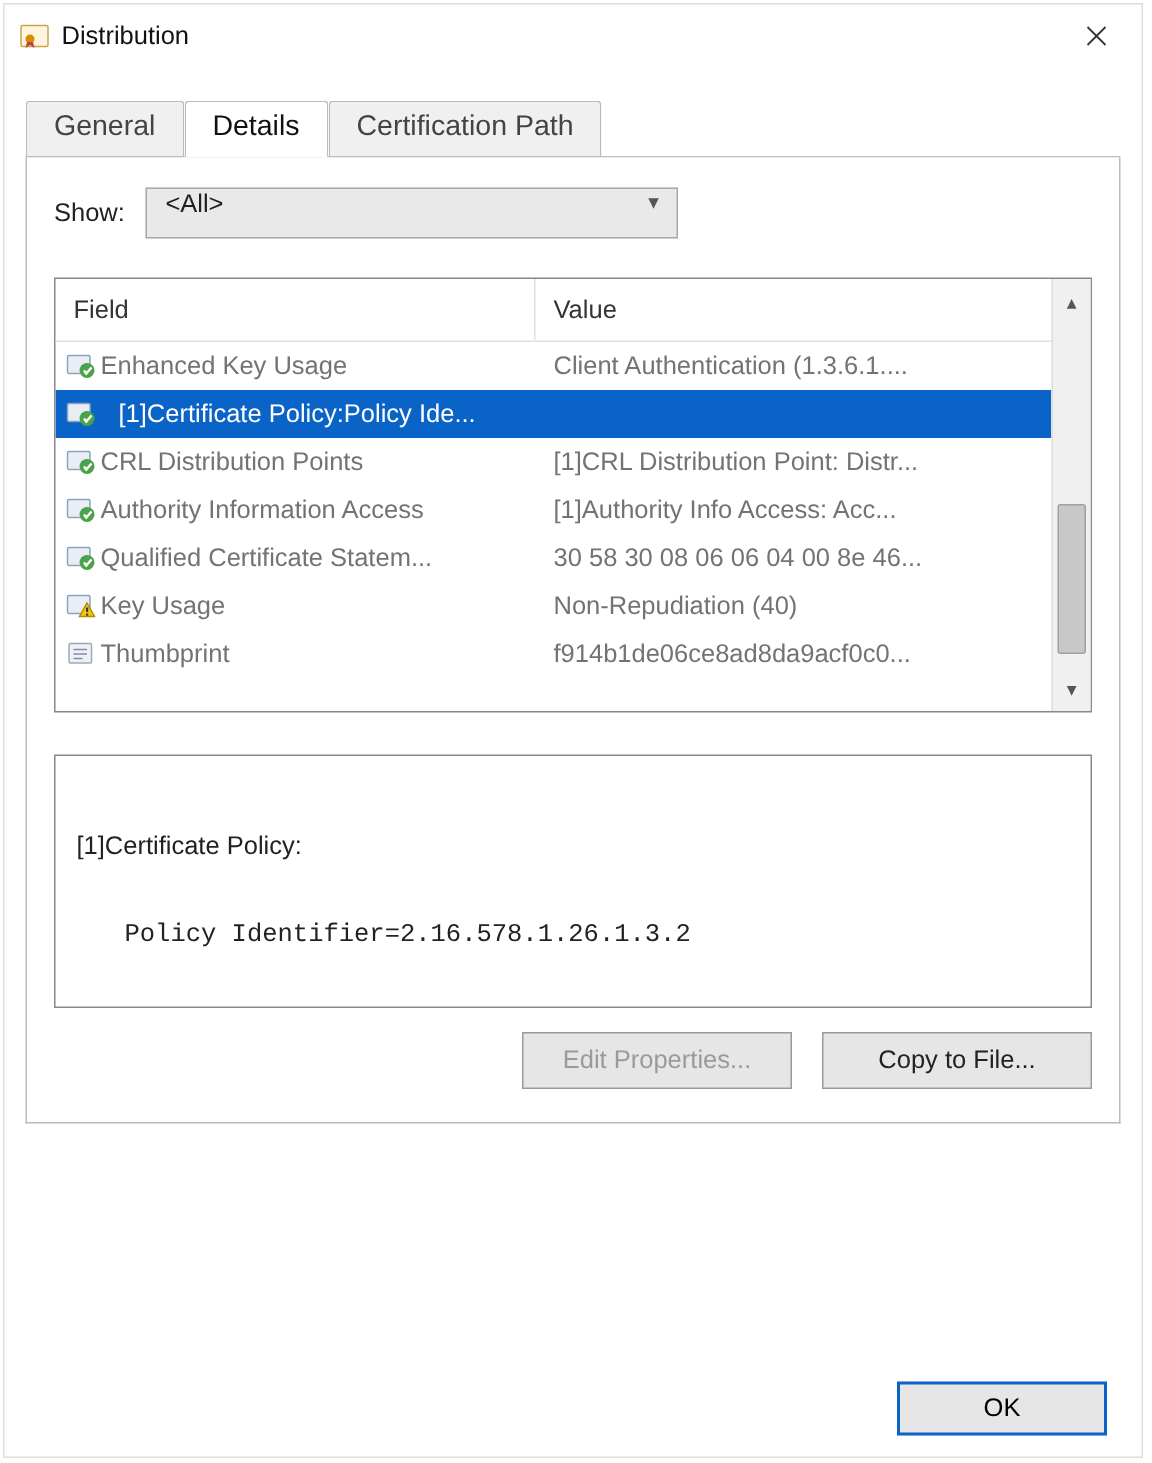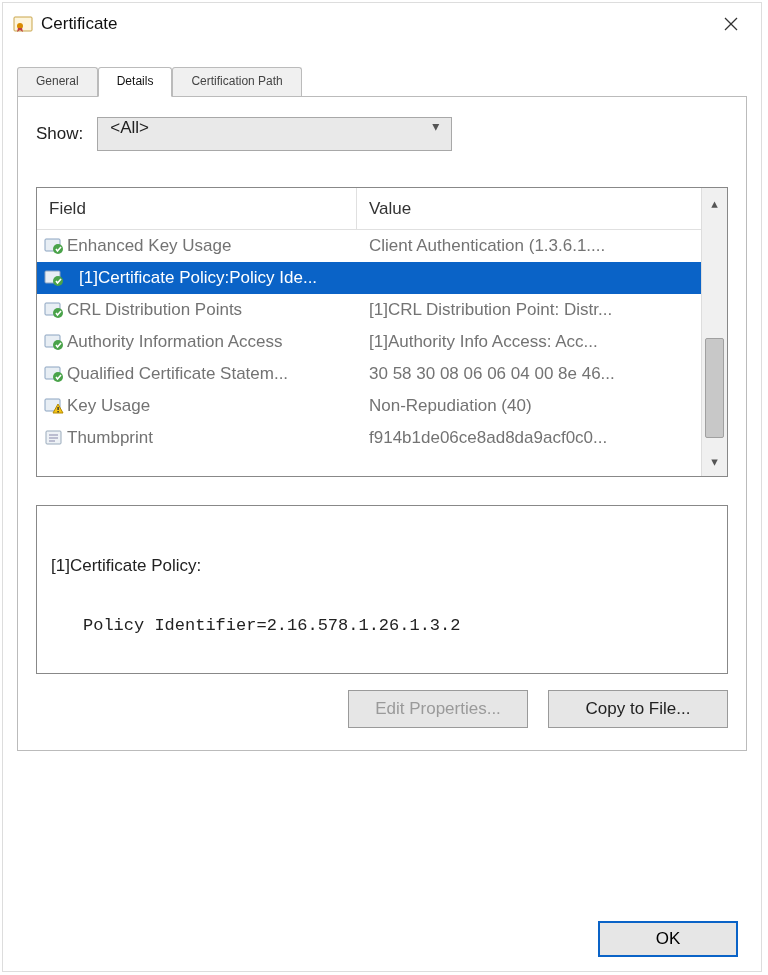--- a/index.html
+++ b/index.html
@@ -58,21 +58,21 @@
       display: flex;
       align-items: flex-end;
       border-bottom: 1px solid #bbb;
     }
     .tab {
       padding: 6px 18px 8px 18px;
       border: 1px solid #bbb;
       border-bottom: none;
       background: #f0f0f0;
       margin-right: 0;
-      font-size: 12px;
+      font-size: 19px;
       color: #444;
       border-top-left-radius: 3px;
       border-top-right-radius: 3px;
       position: relative;
       cursor: default;
     }
     .tab.active {
       background: #fff;
       color: #111;
       border-bottom: 1px solid #fff;
@@ -81,21 +81,21 @@
     }
     .tab-panel {
       border: 1px solid #bbb;
       border-top: none;
       padding: 20px 18px 22px 18px;
       background: #fff;
     }
     .show-row {
       display: flex;
       align-items: center;
-      margin-bottom: 36px;
+      margin-bottom: 26px;
     }
     .show-label {
       font-size: 17px;
       margin-right: 14px;
       color: #222;
     }
     .show-dropdown {
       display: flex;
       align-items: flex-start;
       justify-content: space-between;
@@ -244,21 +244,21 @@
 <div class="window">
 
   <div class="titlebar">
     <span class="titlebar-icon">
       <svg viewBox="0 0 20 20">
         <rect x="1" y="3" width="18" height="14" rx="1" fill="#fdf5dd" stroke="#c9a54a"></rect>
         <circle cx="7" cy="12" r="3" fill="#d98b00"></circle>
         <path d="M5 14 L4 18 L7 16 L10 18 L9 14" fill="#c04040"></path>
       </svg>
     </span>
-    <span class="title-text">Certificate</span>
+    <span class="title-text">Distribution</span>
     <span class="title-spacer"></span>
     <span class="close-btn">
       <svg width="14" height="14" viewBox="0 0 14 14">
         <line x1="1" y1="1" x2="13" y2="13" stroke="#333" stroke-width="1.2"></line>
         <line x1="13" y1="1" x2="1" y2="13" stroke="#333" stroke-width="1.2"></line>
       </svg>
     </span>
   </div>
 
   <div class="tabs-area">

